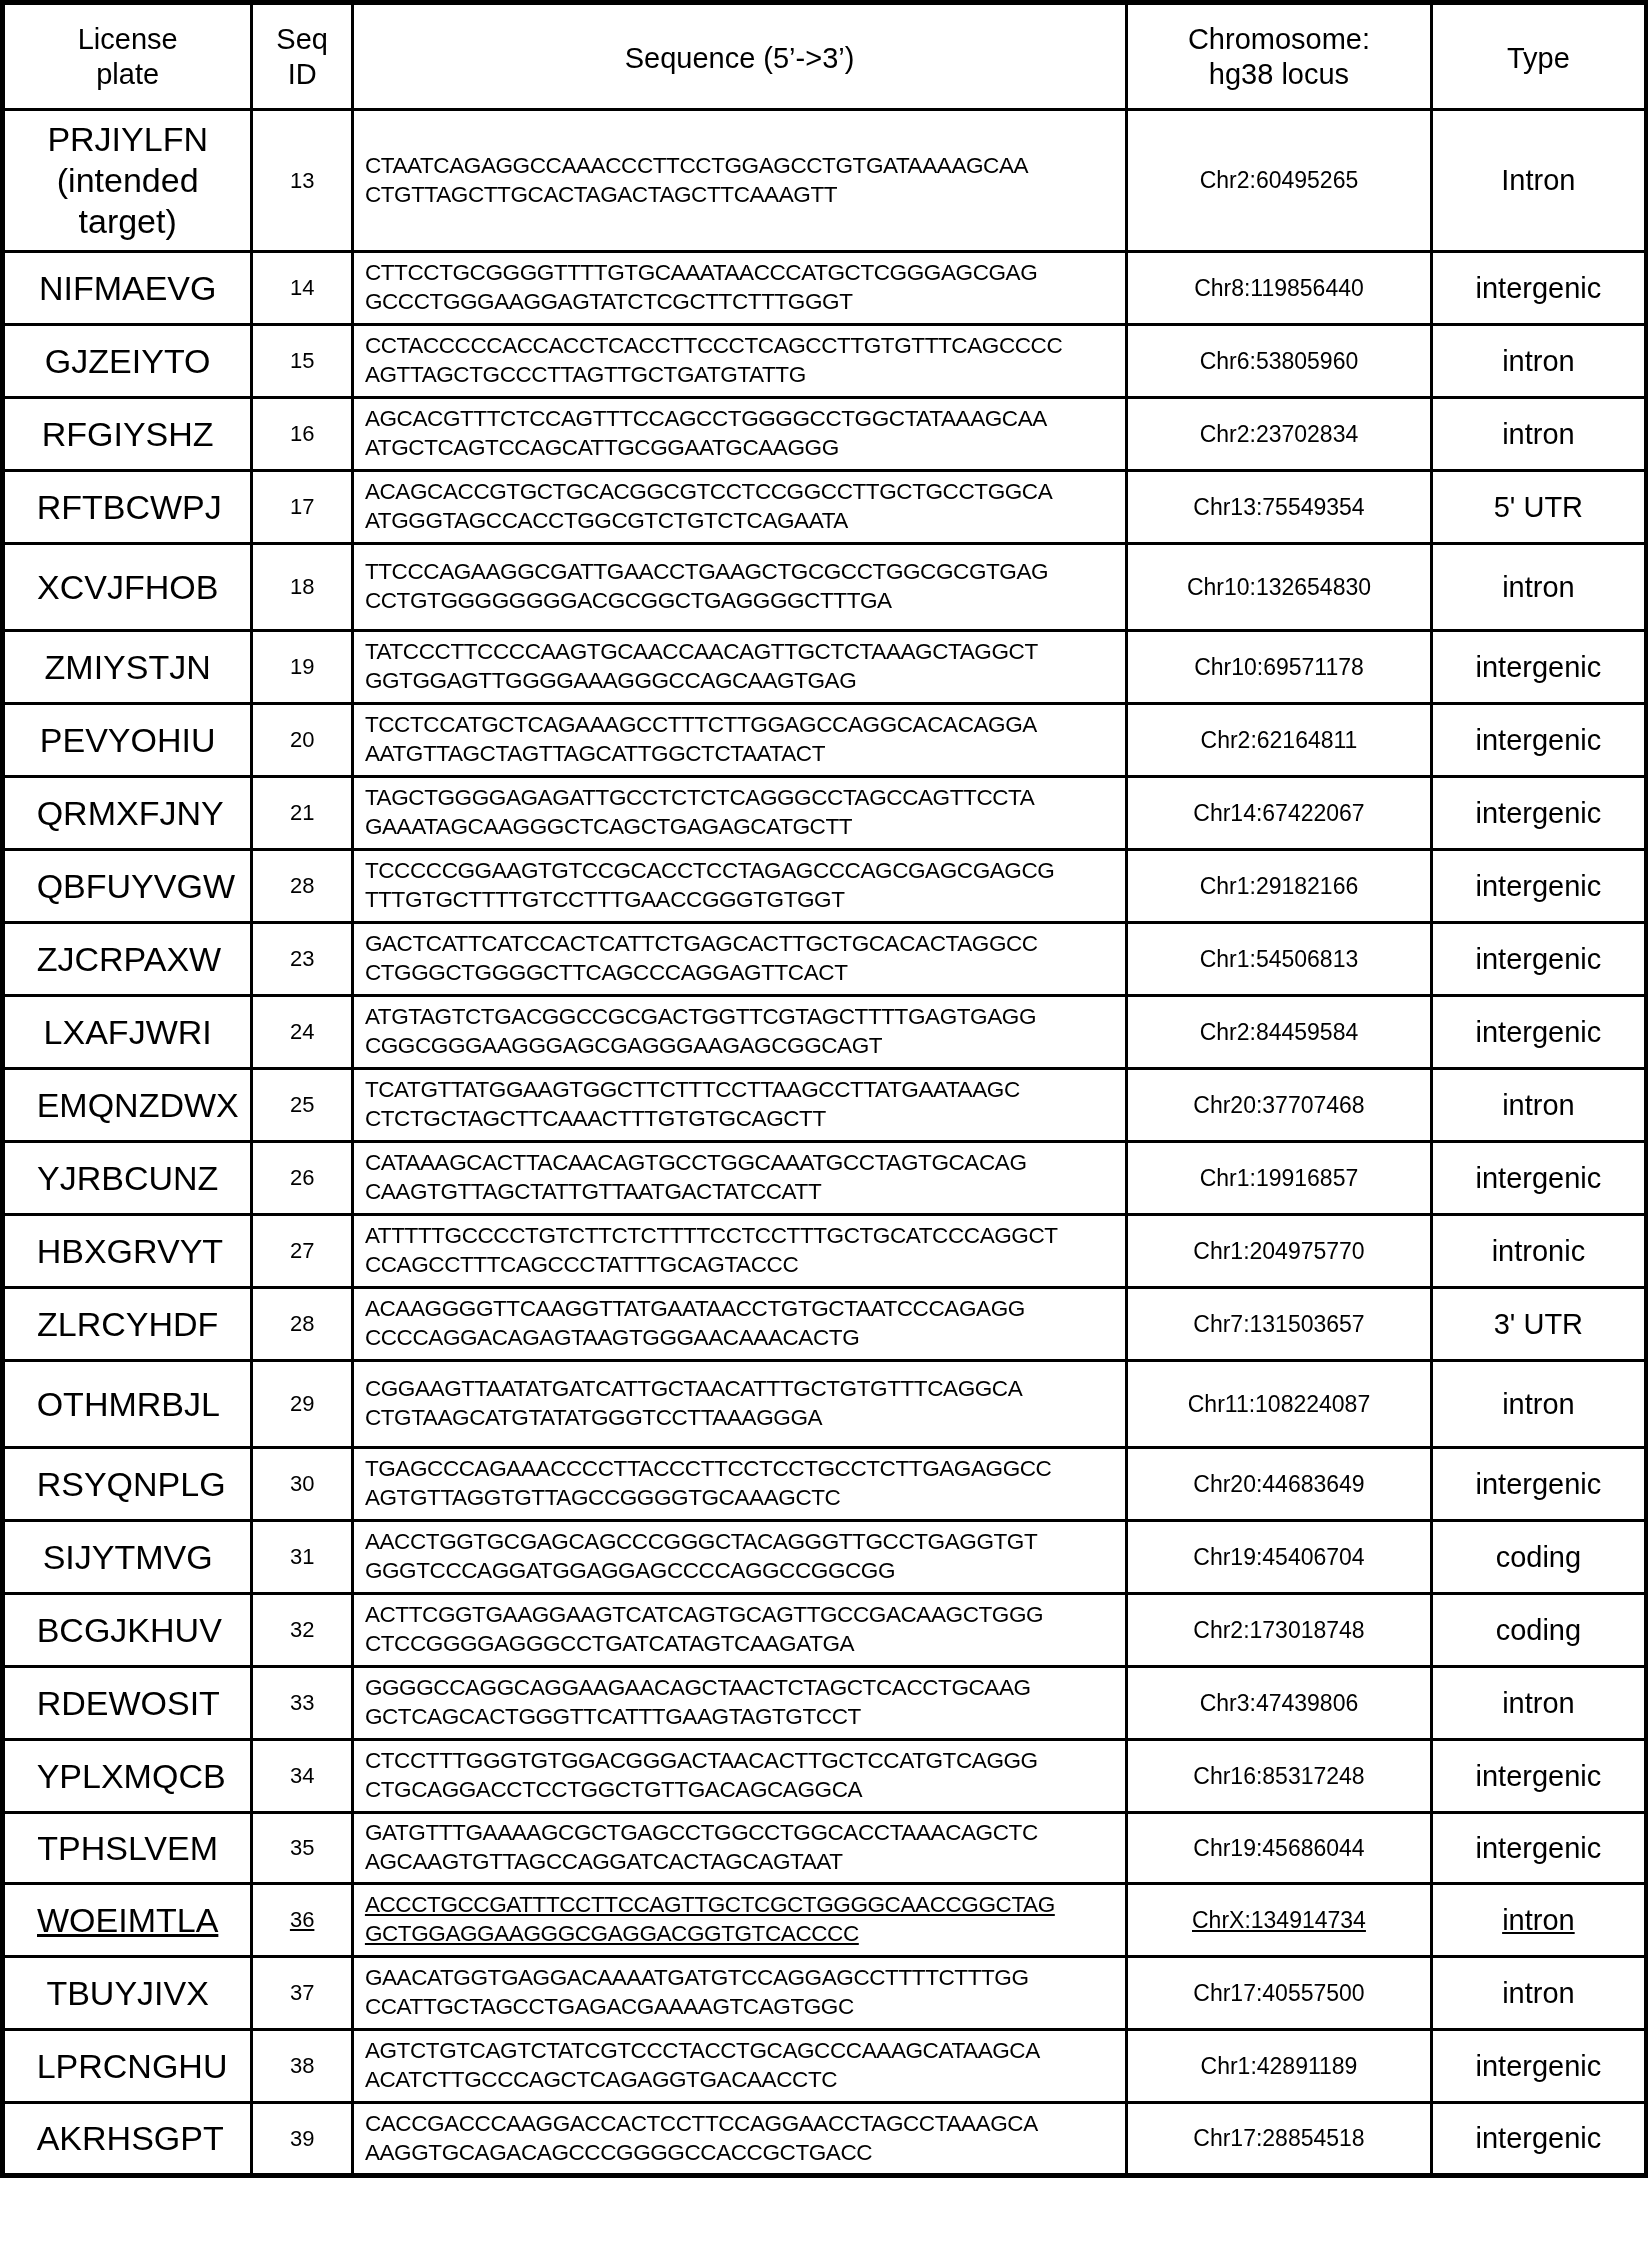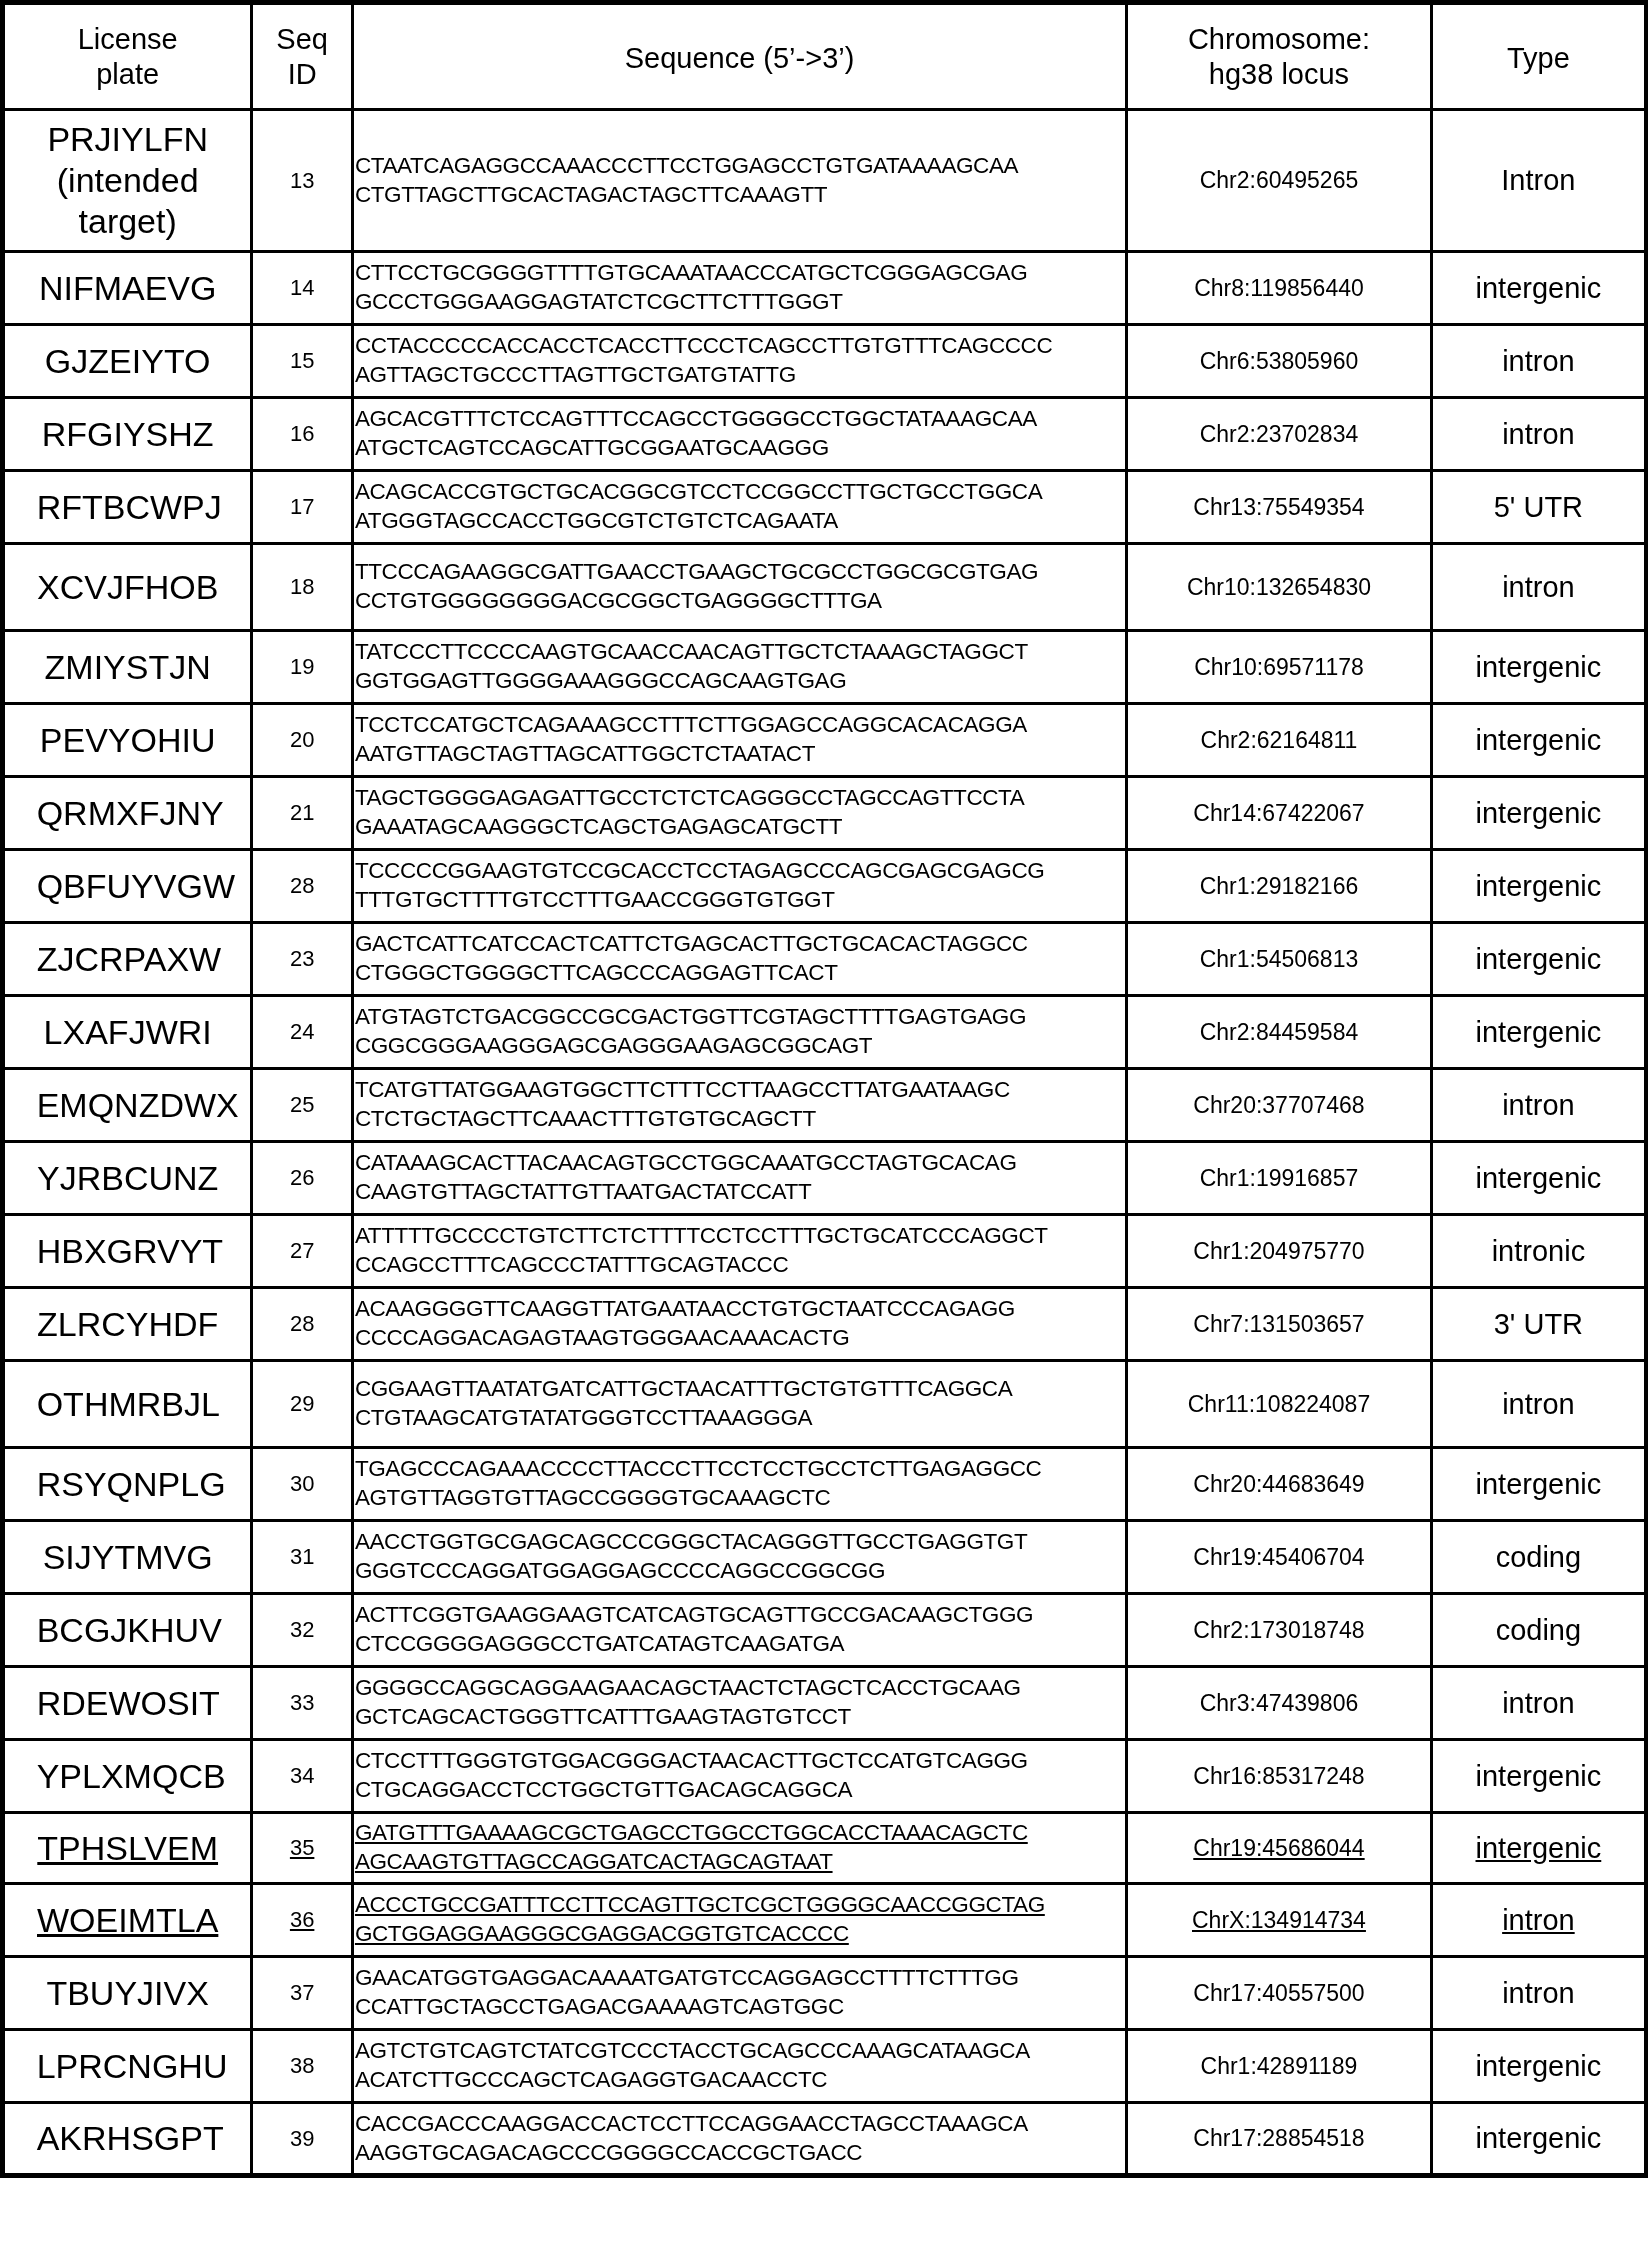--- a/index.html
+++ b/index.html
@@ -19,21 +19,21 @@
   }
   thead tr{height:107px;}
   th{font-size:29px;font-weight:normal;line-height:1.18;}
   .hdr{display:inline-block;vertical-align:middle;}
   .hdr-license{max-width:130px;}
   .hdr-seqid{max-width:61px;}
   .hdr-chrom{max-width:216px;}
   td.license-cell{font-size:34px;}
   .license-text{max-width:182px;margin:0 auto;line-height:1.2;}
   td.seqid-cell{font-size:22px;}
-  td.seq-cell{text-align:left;padding-left:1px;font-size:22.5px;letter-spacing:-0.4px;line-height:1.28;}
+  td.seq-cell{text-align:left;padding-left:11px;font-size:22.5px;letter-spacing:-0.4px;line-height:1.28;}
   .seq-line{white-space:nowrap;}
   td.locus-cell{font-size:23px;}
   .locus-text{max-width:227px;margin:0 auto;word-break:break-all;line-height:1.15;}
   td.type-cell{font-size:29px;}
 </style>
 </head>
 <body>
 
 <table class="offtarget">
   <colgroup>
@@ -442,21 +442,21 @@
           <div class="seq-line">CTCCTTTGGGTGTGGACGGGACTAACACTTGCTCCATGTCAGGG</div>
           <div class="seq-line">CTGCAGGACCTCCTGGCTGTTGACAGCAGGCA</div>
         </td>
         <td class="locus-cell">
           <div class="locus-text">Chr16:85317248</div>
         </td>
         <td class="type-cell">
           <div>intergenic</div>
         </td>
       </tr>
-      <tr style="height: 71px; text-decoration: underline;">
+      <tr style="height: 71px;">
         <td class="license-cell">
           <div class="license-text">TPHSLVEM</div>
         </td>
         <td class="seqid-cell">
           <div>35</div>
         </td>
         <td class="seq-cell">
           <div class="seq-line">GATGTTTGAAAAGCGCTGAGCCTGGCCTGGCACCTAAACAGCTC</div>
           <div class="seq-line">AGCAAGTGTTAGCCAGGATCACTAGCAGTAAT</div>
         </td>

